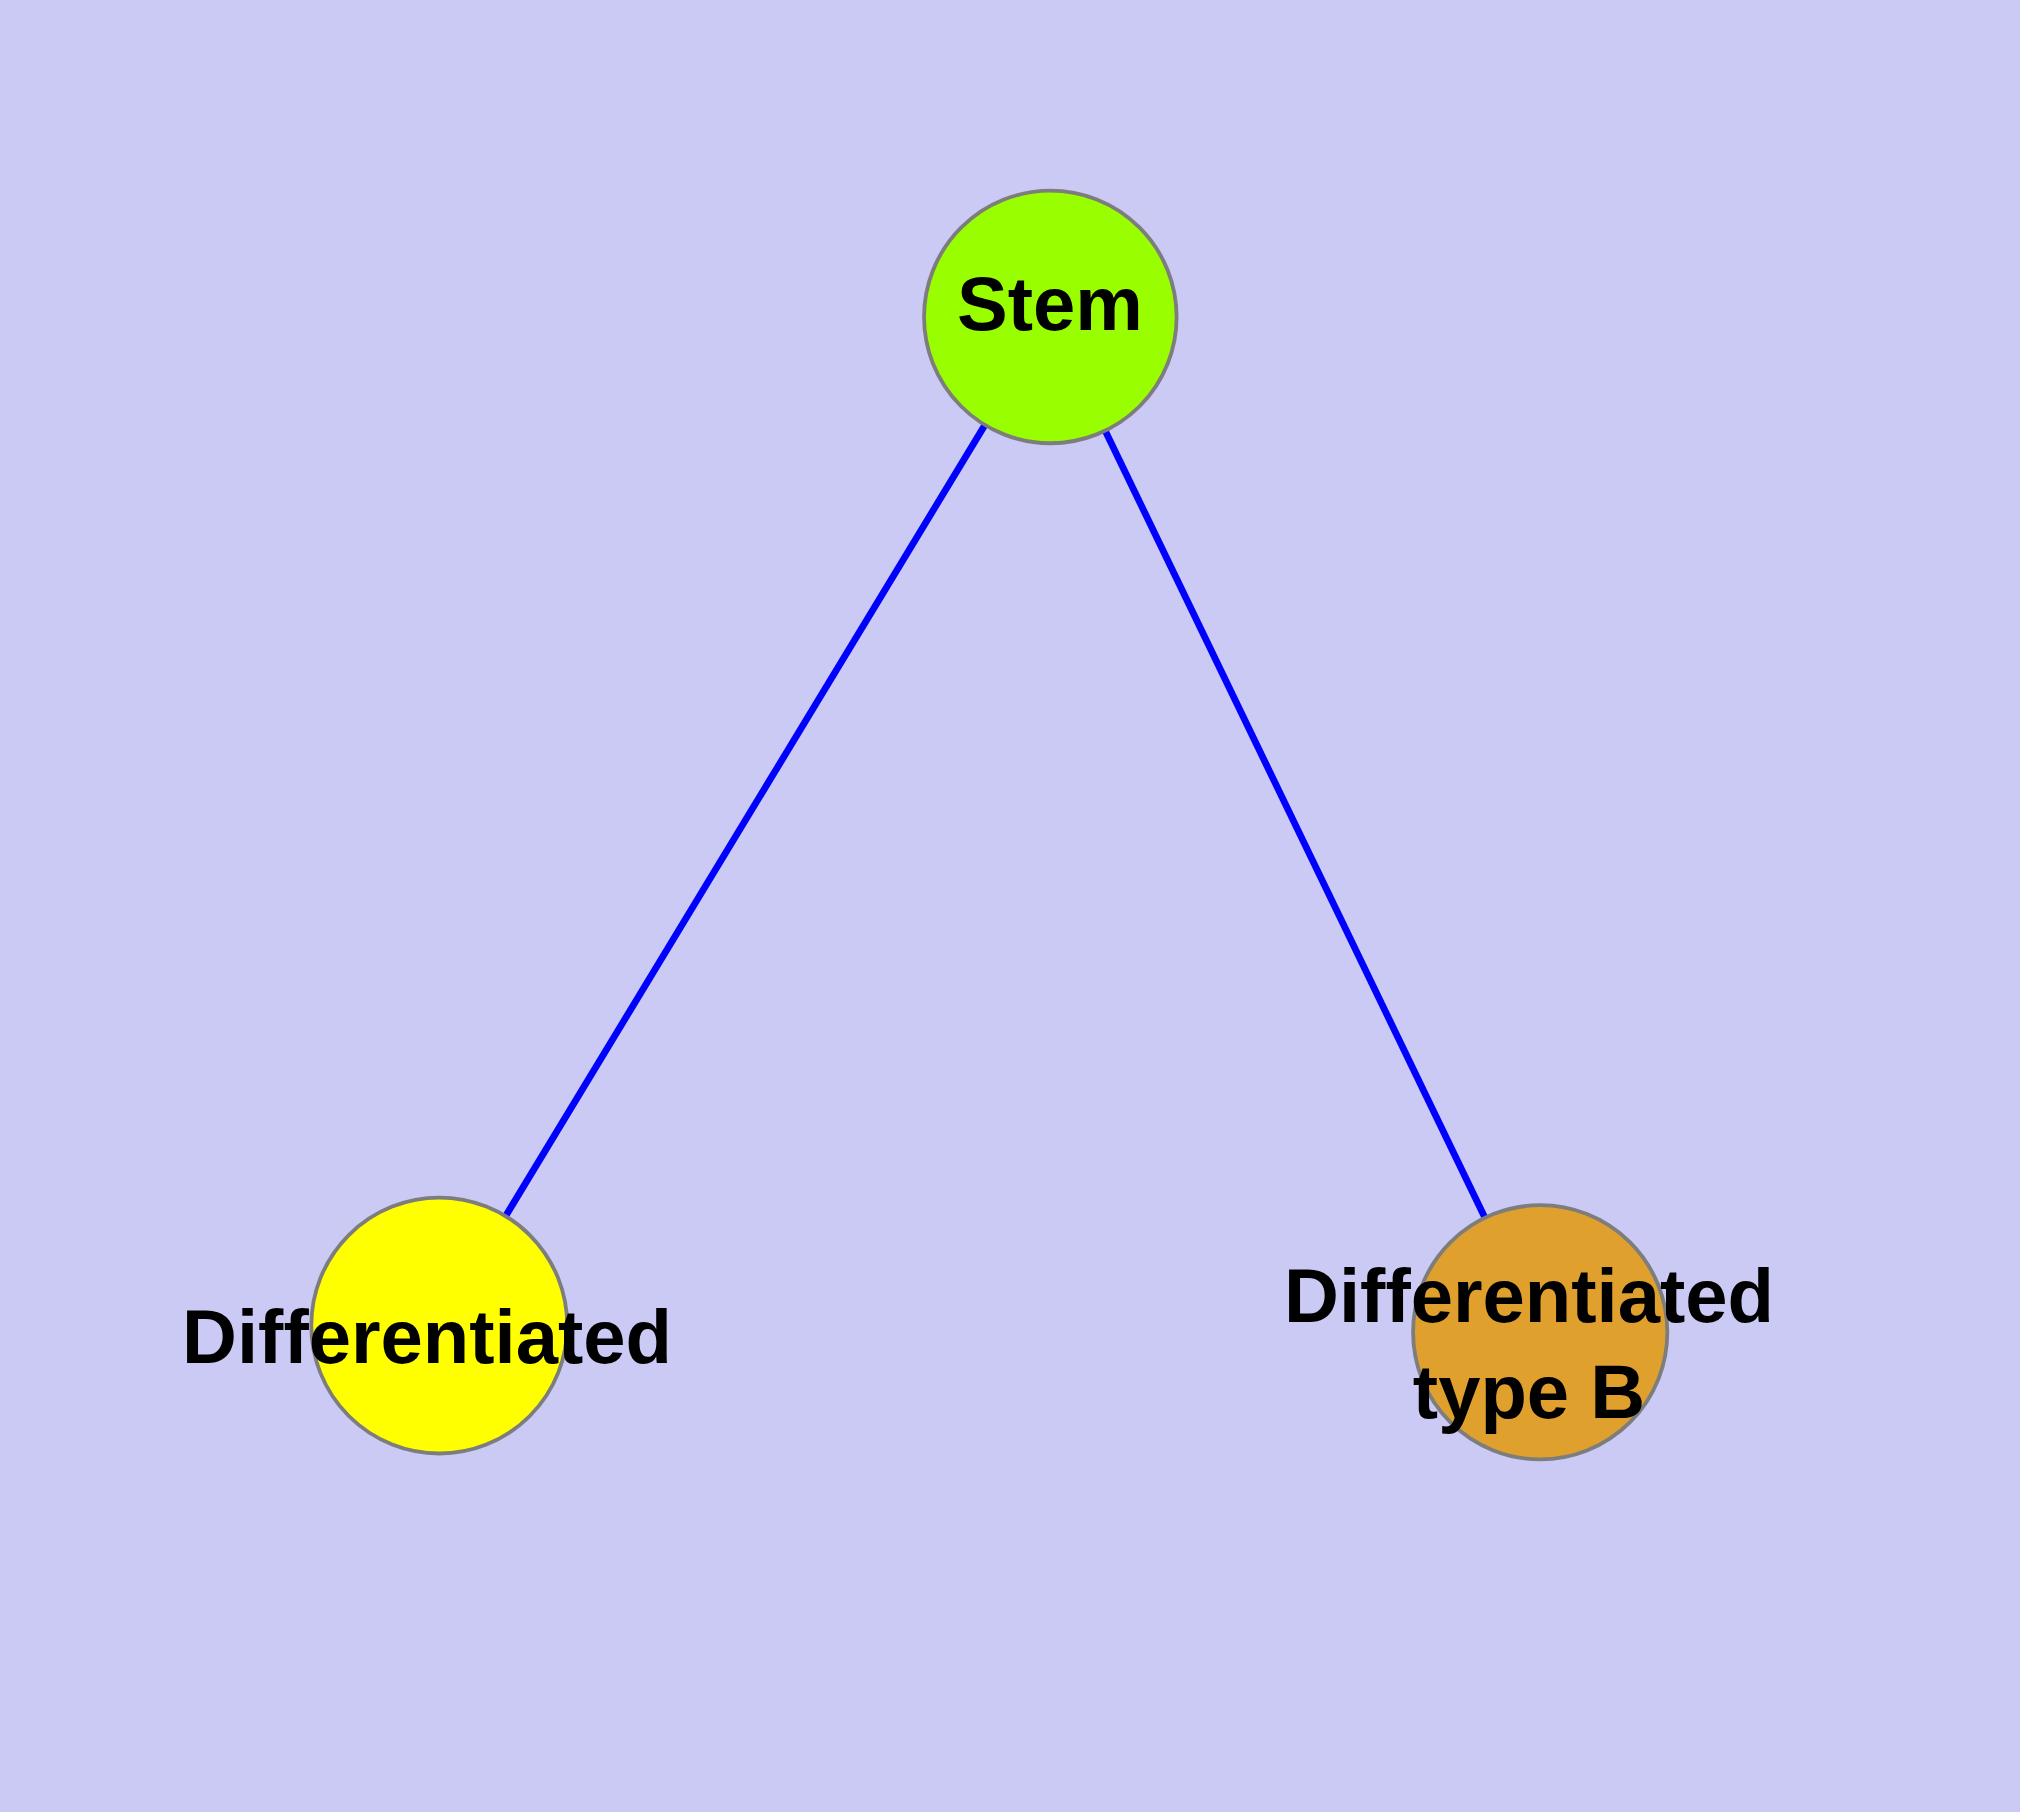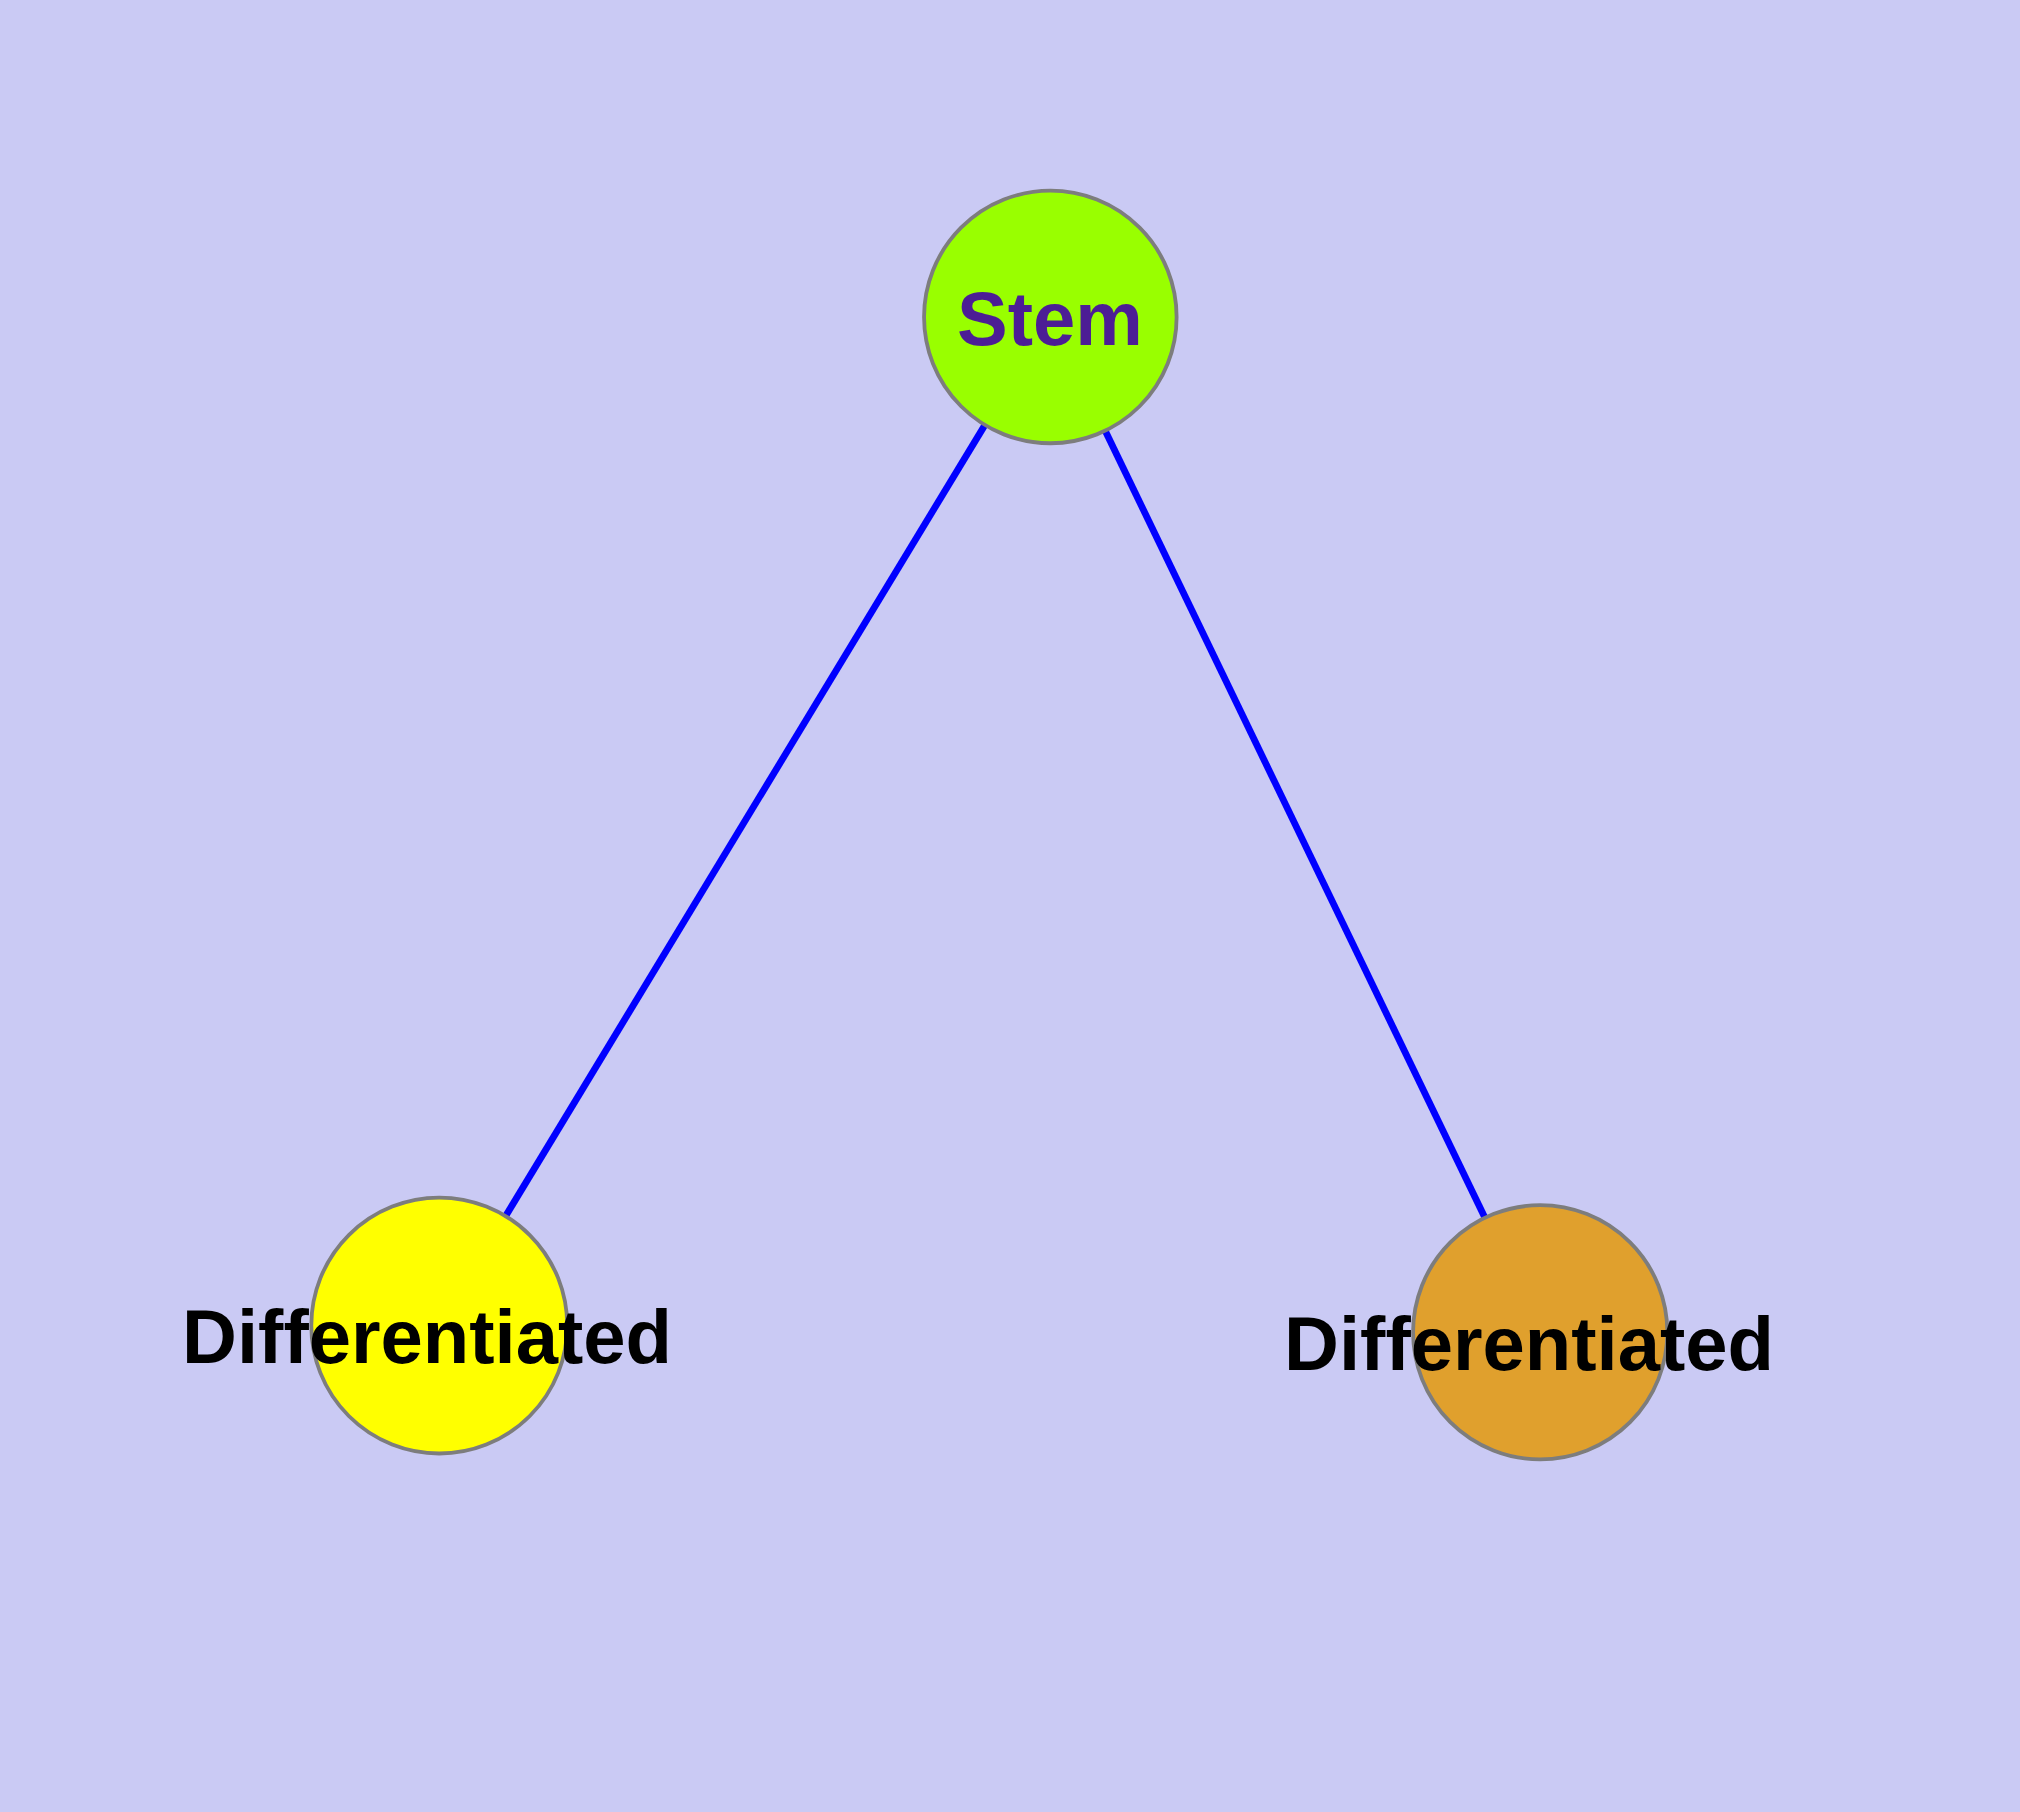--- a/index.html
+++ b/index.html
@@ -35,26 +35,27 @@
   <svg class="graph-layer" viewBox="0 0 2384 2138">
 
     <line x1="1239" y1="374" x2="518" y2="1564" stroke-width="8" stroke="#0000ff"></line>
     <line x1="1239" y1="374" x2="1817" y2="1572" stroke-width="8" stroke="#0000ff"></line>
 
     <circle cx="1239" cy="374" r="149" stroke-width="4.5" fill="#99ff00" stroke="#7d7d7d"></circle>
     <circle cx="518" cy="1564" r="151" stroke-width="4.5" fill="#ffff00" stroke="#7d7d7d"></circle>
     <circle cx="1817" cy="1572" r="150" stroke-width="4.5" fill="#e0a02d" stroke="#7d7d7d"></circle>
   </svg>
 
-  <div class="node-label" style="left: 1050px; top: 319px; color: #4c1d95;">
+  <div class="node-label" style="left: 1050px; top: 304px; color: #000000;">
     <div>Stem</div>
   </div>
 
   <div class="node-label" style="left: 427px; top: 1337px; color: rgb(0, 0, 0);">
     <div>Differentiated</div>
   </div>
 
   <div class="node-label" style="left: 1529px; top: 1344px; color: rgb(0, 0, 0);">
     <div>Differentiated</div>
+    <div>type B</div>
   </div>
 
 </div>
 
 
 </body></html>

